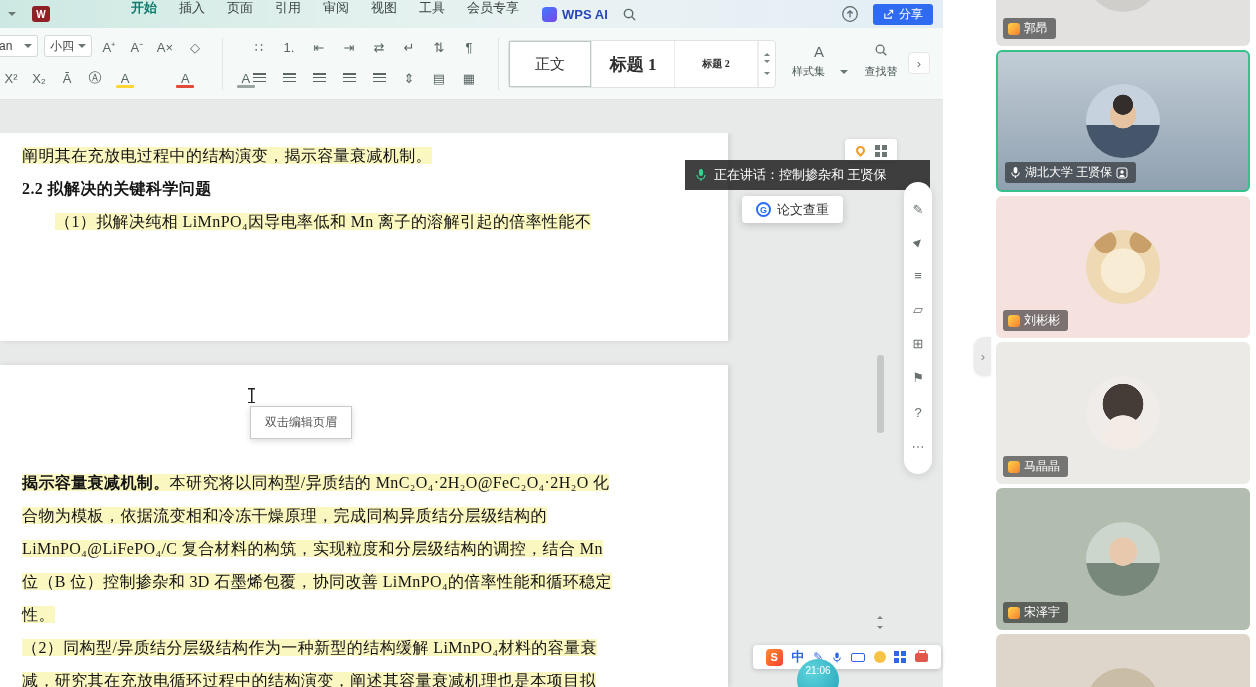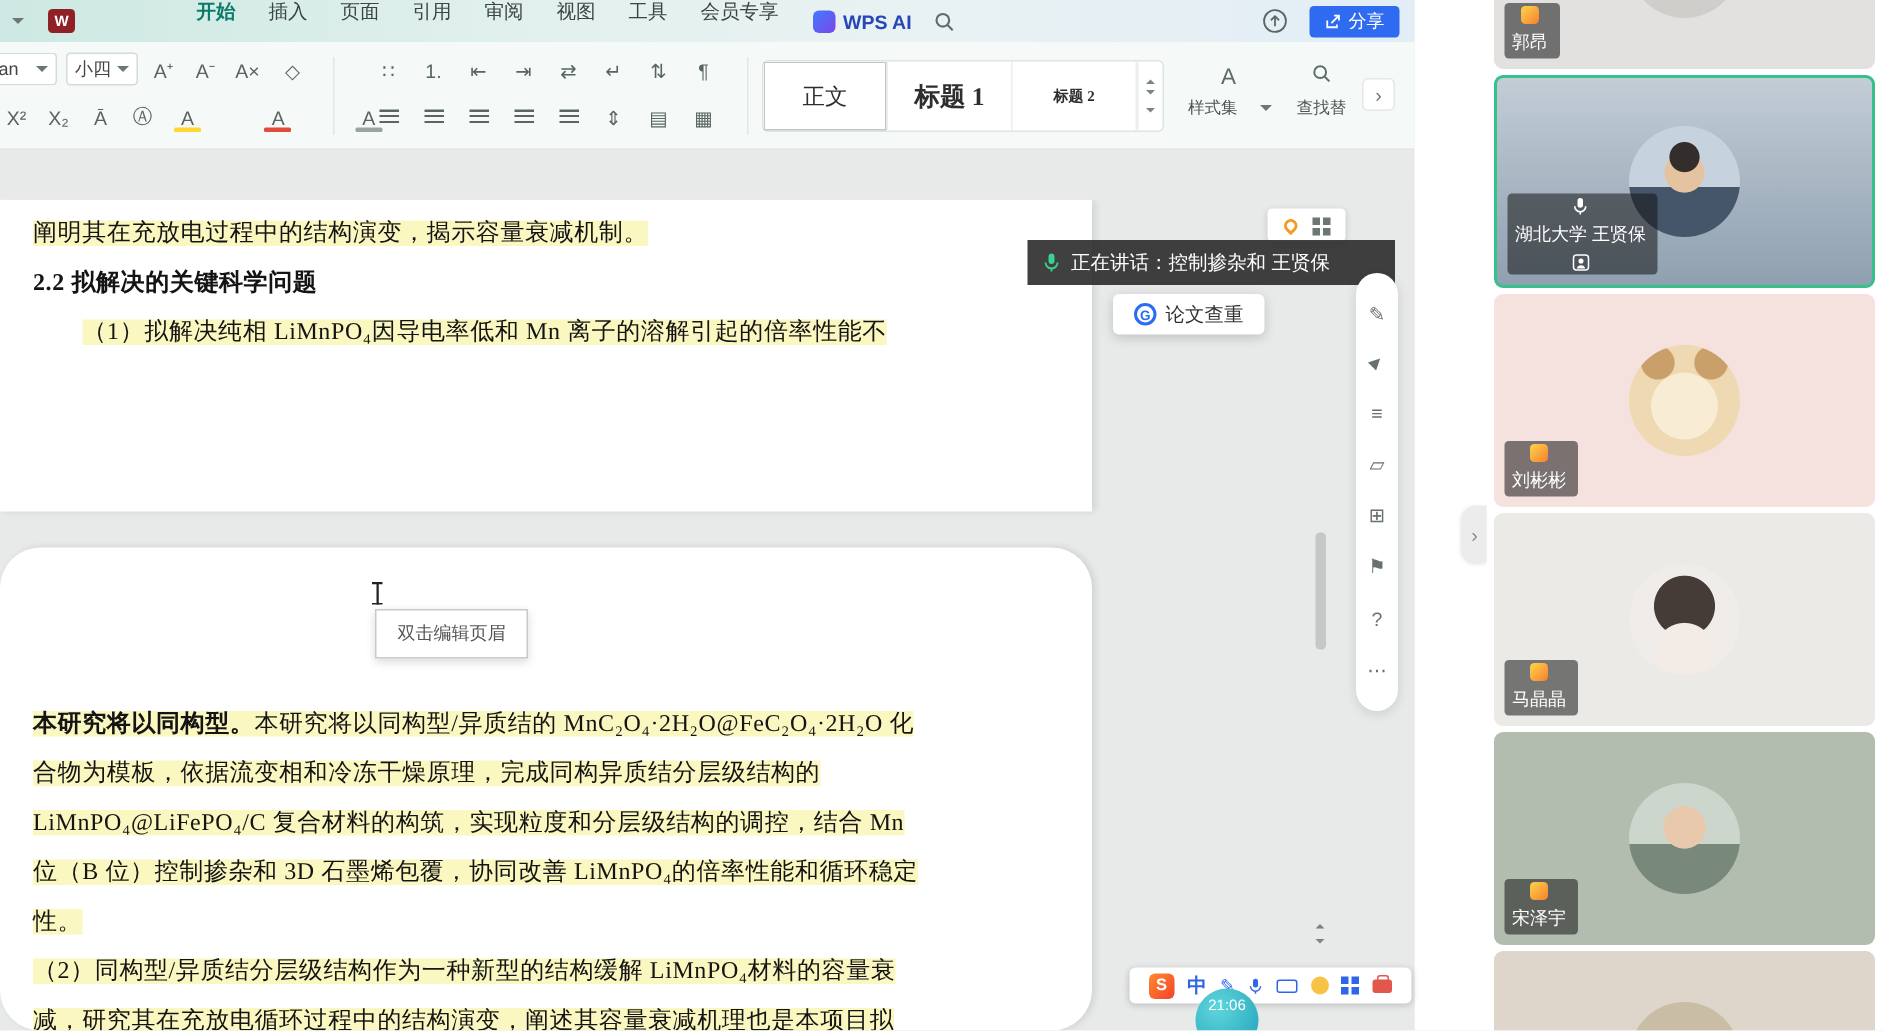--- a/index.html
+++ b/index.html
@@ -65,21 +65,21 @@
   .login-bar { position:absolute; top:100px; left:0; width:100%; height:33px; background:#fdf8e4;
     display:flex; align-items:center; padding:0 14px; gap:10px; }
   .login-msg { font-size:12px; color:#6b6b6b; white-space:nowrap; }
   .login-btn { background:#f9a825; color:#fff; border:none; border-radius:3px; font-size:12px; padding:4px 14px; white-space:nowrap; }
   .login-close { margin-left:auto; color:#999; font-size:16px; background:none; border:none; line-height:1; }
 
   
   .doc-area { position:absolute; top:133px; left:0; width:943px; height:554px; background:#e8e9e9; overflow:hidden; }
   .page { position:absolute; left:0; width:728px; background:#fff; box-shadow:2px 0 5px rgba(0,0,0,0.10); }
   .page1 { top:0; height:208px; }
-  .page2 { top:232px; height:322px;border-radius:27px; }
+  .page2 { top:232px; height:322px; }
   .doc-line { font-family:"Liberation Serif", serif; font-size:16px; line-height:33px; color:#141414; white-space:nowrap; letter-spacing:0.4px; }
   .hl { background:#fbf7c0; }
   .b { font-weight:bold; }
   .p1-body { padding:6px 0 0 22px; }
   .p2-body { padding:101px 0 0 22px; }
   .heading { font-weight:bold; }
   .ind { padding-left:33px; }
   .header-tooltip { position:absolute; left:250px; top:41px; background:#fff; border:1px solid #c9c9c9;
     box-shadow:0 2px 6px rgba(0,0,0,0.15); font-size:12px; color:#555; padding:7px 14px; white-space:nowrap; }
   .v-scroll { position:absolute; left:877px; top:6px; width:8px; height:500px; }
@@ -104,21 +104,21 @@
   .panel-handle { position:absolute; left:975px; top:337px; width:16px; height:38px; background:#ececec;
     border-radius:9px 0 0 9px; box-shadow:-1px 1px 3px rgba(0,0,0,0.12); color:#8a8a8a; font-size:13px;
     display:flex; align-items:center; justify-content:center; border:none; }
 
   
   .panel { position:absolute; left:993px; top:0; width:263px; height:687px; background:#fff; }
   .tile { position:absolute; left:3px; width:254px; height:142px; border-radius:6px; overflow:hidden; }
   .tile.speaking-tile { border:2px solid #36c08a; }
   .avatar { position:absolute; left:50%; top:50%; width:74px; height:74px; margin:-37px 0 0 -37px; border-radius:50%; }
   .plabel { position:absolute; left:7px; bottom:7px; background:rgba(20,20,20,0.55); border-radius:3px;
-    color:#fff; font-size:12px; padding:2px 8px 2px 5px; display:flex; align-items:center; gap:4px; white-space:nowrap;flex-direction:column; }
+    color:#fff; font-size:12px; padding:2px 8px 2px 5px; display:flex; align-items:center; gap:4px; white-space:nowrap; }
   .badge { width:12px; height:12px; border-radius:3px; background:linear-gradient(135deg,#ffd54a,#f57f2f); display:inline-block; }
   .t0 { top:-96px; background:#e2e1df; } .t0 .avatar { background:#cfcecb; }
   .t1 { top:50px; background:linear-gradient(180deg,#c2cdd6,#8fa0b0); }
   .t1 .avatar { background:
       radial-gradient(circle at 50% 28%, #332e2b 0 15%, transparent 16%),
       radial-gradient(circle at 50% 42%, #e6c3a0 0 23%, transparent 24%),
       linear-gradient(180deg,#c6d3de 55%,#45566a 55%); }
   .t2 { top:196px; background:#f5e2df; }
   .t2 .avatar { background:
       radial-gradient(circle at 26% 16%, #caa06a 0 13%, transparent 14%),
@@ -305,21 +305,21 @@
         <div class="p1-body">
           <div class="doc-line"><span class="hl">阐明其在充放电过程中的结构演变，揭示容量衰减机制。</span></div>
           <div class="doc-line heading">2.2 拟解决的关键科学问题</div>
           <div class="doc-line ind"><span class="hl">（1）拟解决纯相 LiMnPO₄因导电率低和 Mn 离子的溶解引起的倍率性能不</span></div>
         </div>
       </div>
 
       <div class="page page2">
         <div class="header-tooltip">双击编辑页眉</div>
         <div class="p2-body">
-          <div class="doc-line"><span class="hl b">本研究将以同构型。</span><span class="hl">本研究将以同构型/异质结的 MnC₂O₄·2H₂O@FeC₂O₄·2H₂O 化</span></div>
+          <div class="doc-line"><span class="hl b">揭示容量衰减机制。</span><span class="hl">本研究将以同构型/异质结的 MnC₂O₄·2H₂O@FeC₂O₄·2H₂O 化</span></div>
           <div class="doc-line"><span class="hl">合物为模板，依据流变相和冷冻干燥原理，完成同构异质结分层级结构的</span></div>
           <div class="doc-line"><span class="hl">LiMnPO₄@LiFePO₄/C 复合材料的构筑，实现粒度和分层级结构的调控，结合 Mn</span></div>
           <div class="doc-line"><span class="hl">位（B 位）控制掺杂和 3D 石墨烯包覆，协同改善 LiMnPO₄的倍率性能和循环稳定</span></div>
           <div class="doc-line"><span class="hl">性。</span></div>
           <div class="doc-line"><span class="hl">（2）同构型/异质结分层级结构作为一种新型的结构缓解 LiMnPO₄材料的容量衰</span></div>
           <div class="doc-line"><span class="hl">减，研究其在充放电循环过程中的结构演变，阐述其容量衰减机理也是本项目拟</span></div>
         </div>
       </div>
 
       <div class="v-scroll">

